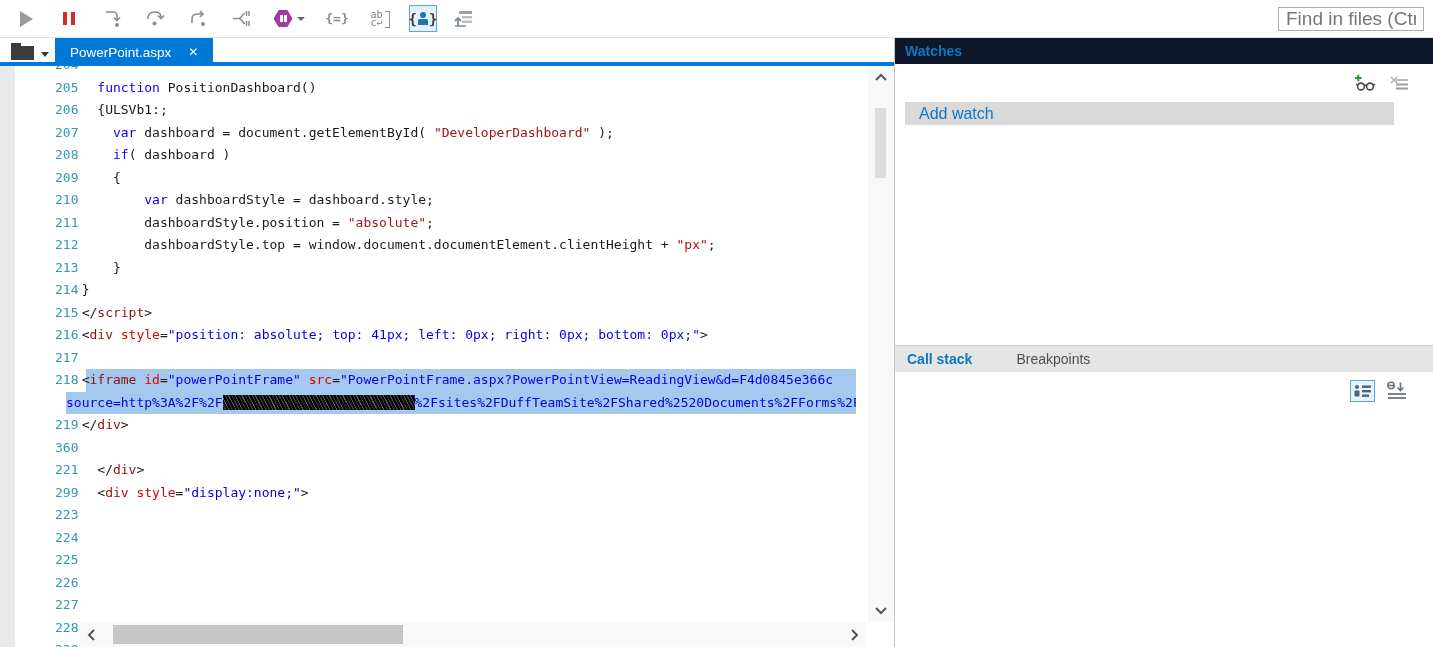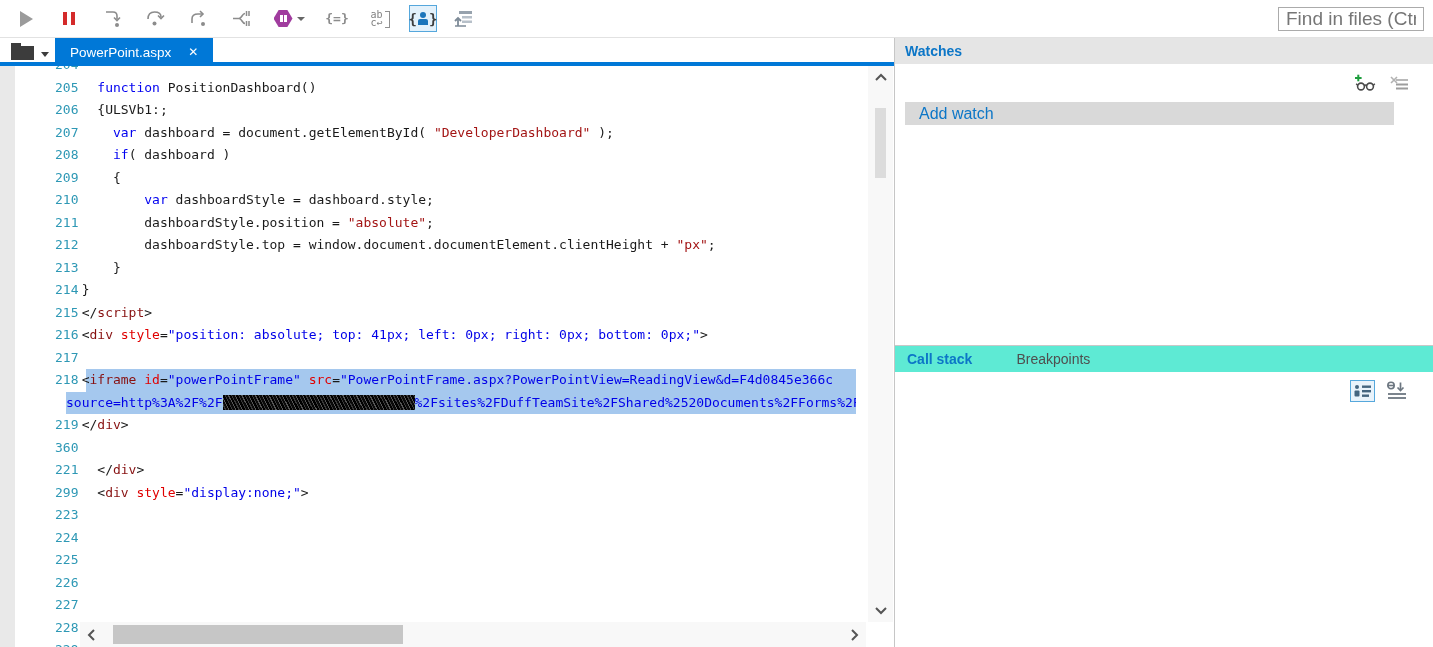--- a/index.html
+++ b/index.html
@@ -77,29 +77,29 @@
   .hscroll { position:absolute; left:80px; top:556px; width:786px; height:25px; background:#f8f8f8; }
   .hthumb { position:absolute; left:33px; top:3px; width:290px; height:19px; background:#c6c6c6; }
   .chev { position:absolute; width:16px; height:16px; }
   svg.chev polyline { fill:none; stroke:#555; stroke-width:2; }
 
   
   .divider { position:absolute; left:894px; top:38px; width:1px; height:609px; background:#c6c6c6; }
 
   
   .rightpanel { position:absolute; left:895px; top:38px; width:538px; height:609px; background:#fff; }
-  .pane-header { height:26px; background:#e5e5e5; display:flex; align-items:center; }
+  .pane-header { height:26px; background:#0f172a; display:flex; align-items:center; }
   .pane-title { margin-left:10px; font-size:14px; font-weight:bold; color:#0c76c7; }
   .watches-body { position:relative; height:281px; background:#fff; }
   .watch-icons { position:absolute; top:10px; right:24px; display:flex; gap:12px; align-items:center; }
   .addwatch-bar { position:absolute; top:38px; left:10px; width:489px; height:23px; background:#d9d9d9;
                   display:flex; align-items:center; }
   .addwatch-bar span { margin-left:14px; font-size:16px; color:#0c76c7; }
 
-  .cs-header { height:27px; background:#5eead4; border-top:1px solid #c8c8c8;
+  .cs-header { height:27px; background:#e5e5e5; border-top:1px solid #c8c8c8;
                display:flex; align-items:center; }
   .cs-tab { font-size:14px; }
   .cs-tab.active { margin-left:12px; font-weight:bold; color:#0c76c7; }
   .cs-tab.idle { margin-left:44px; color:#4f4f4f; }
   .cs-body { position:relative; height:275px; background:#fff; }
   .cs-icons { position:absolute; top:8px; right:25px; display:flex; gap:11px; align-items:flex-start; }
   .cs-box { width:25px; height:22px; background:#e9f3fb; border:1px solid #56a8dc;
             display:flex; align-items:center; justify-content:center; }
 </style>
 </head>

